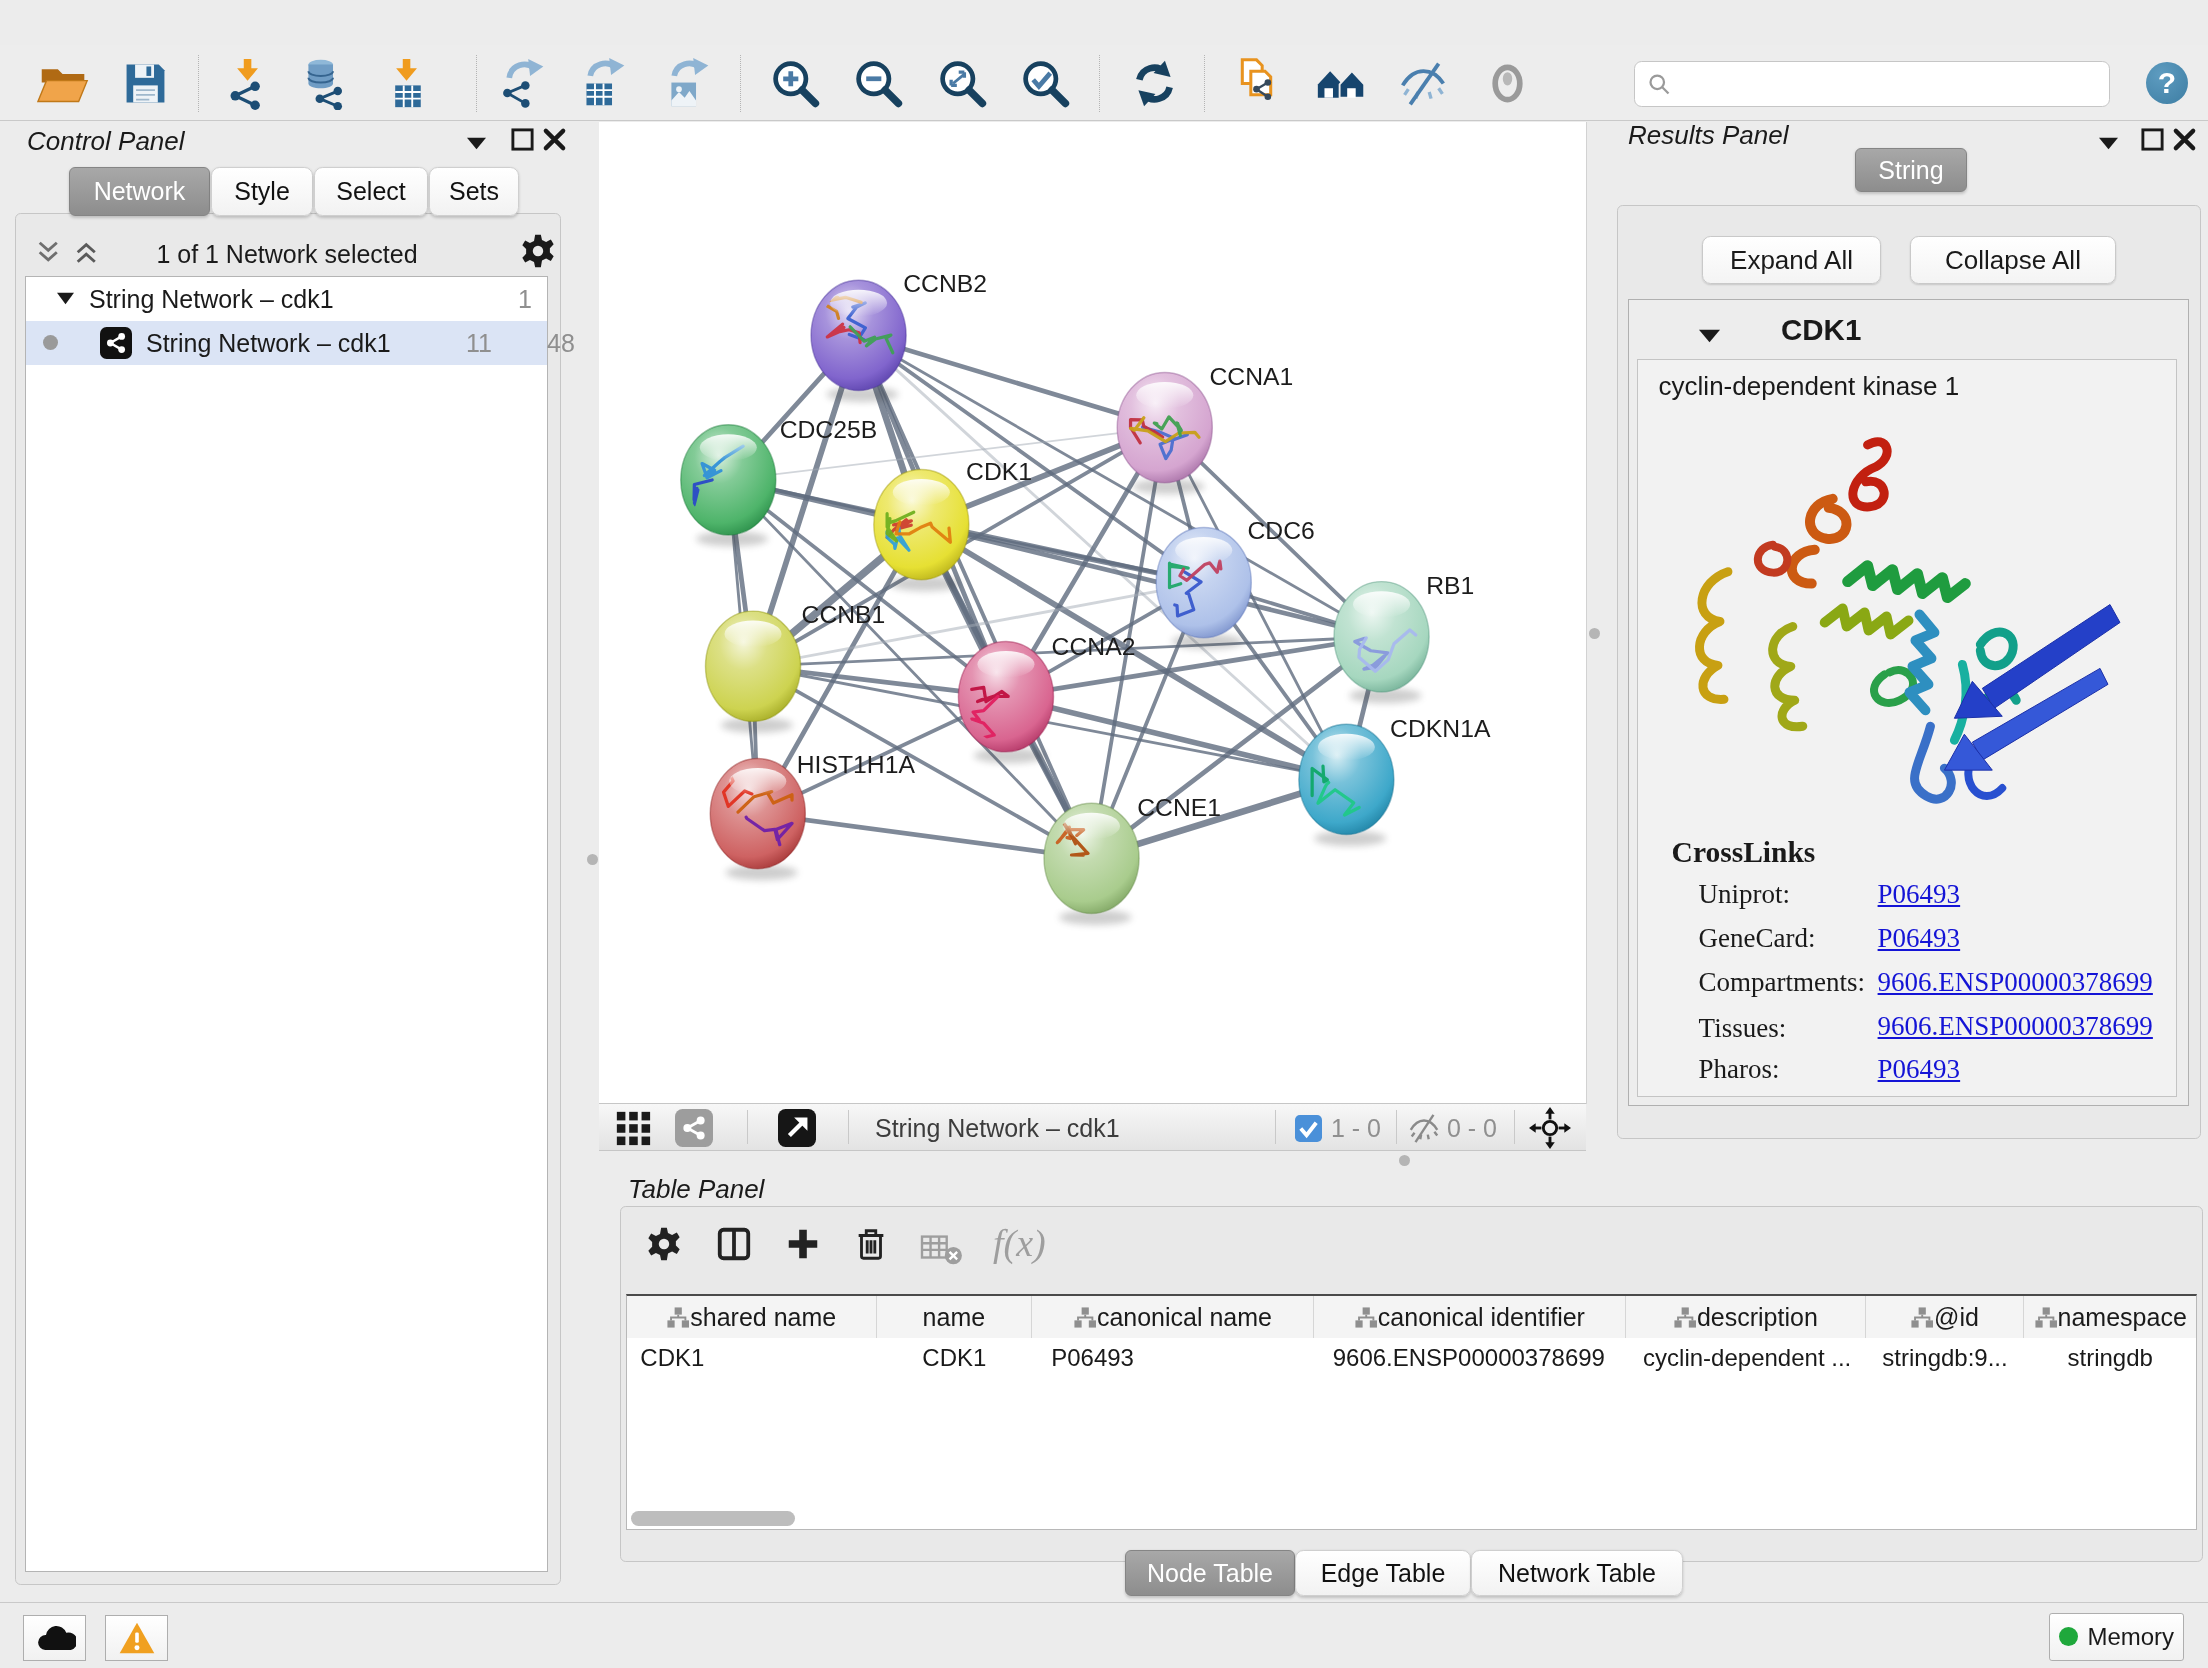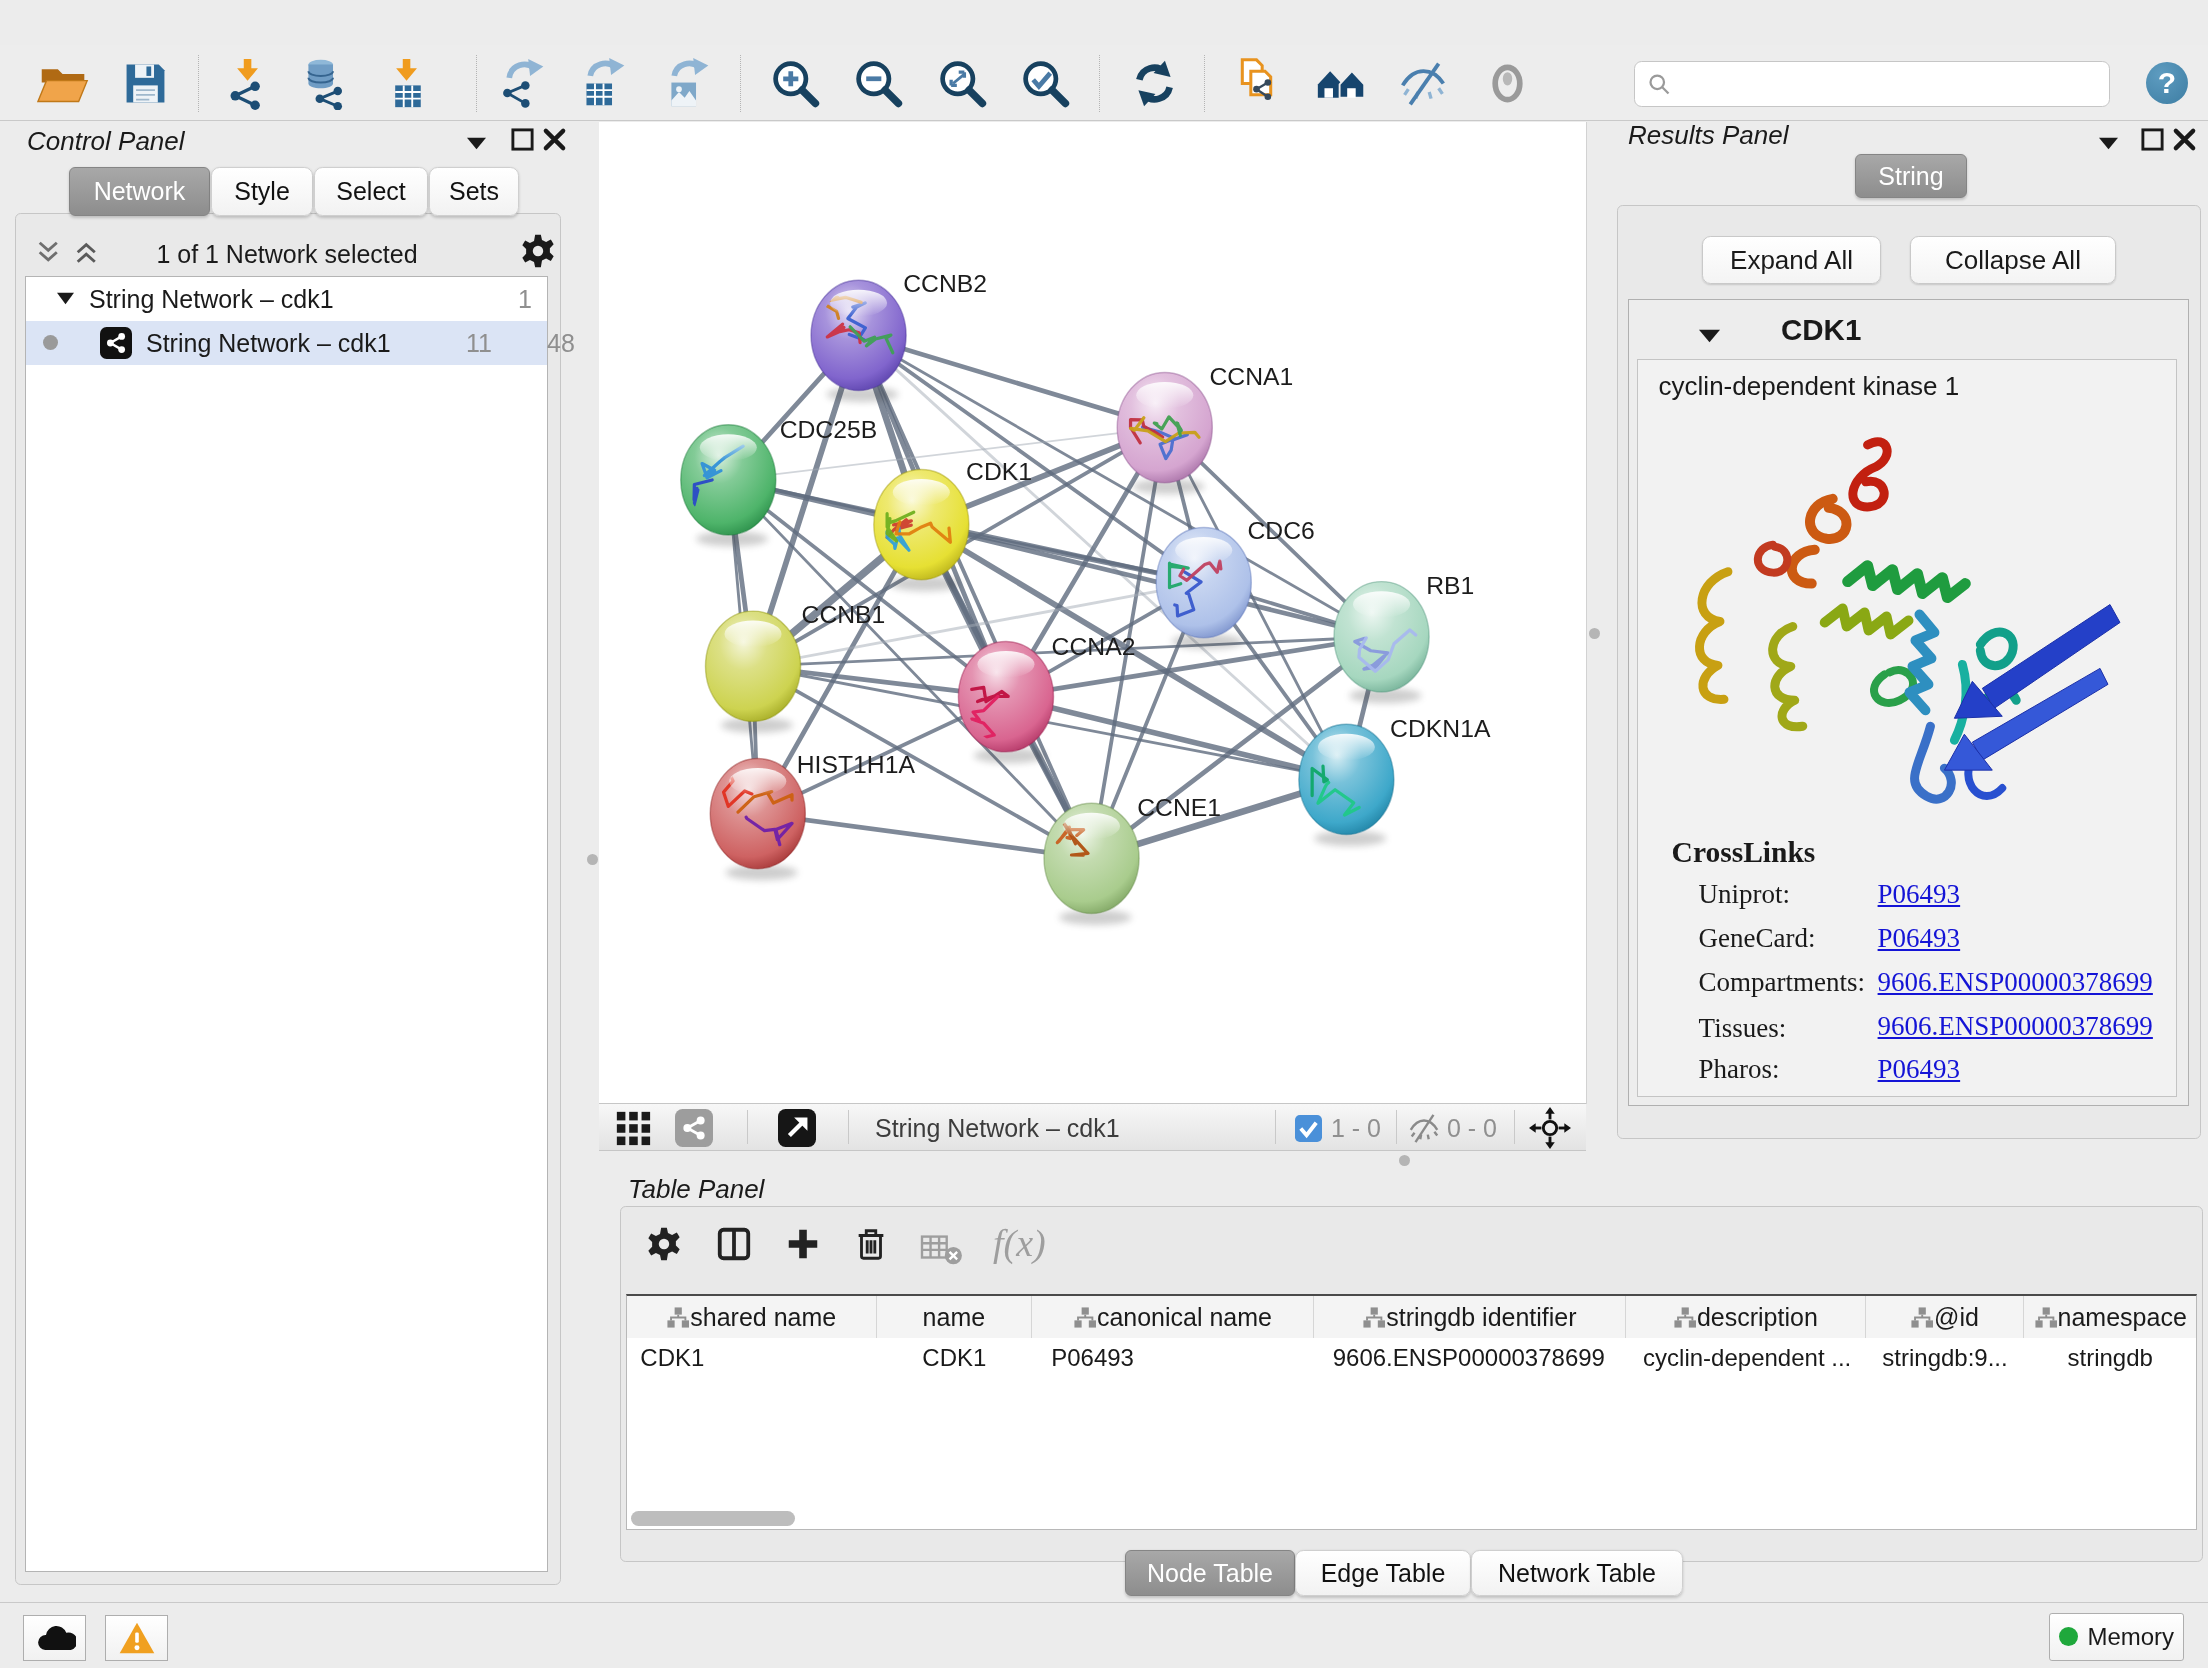--- a/index.html
+++ b/index.html
@@ -601,21 +601,21 @@
       <polygon points="3,5 23,5 13,17" fill="#1a1a1a"></polygon>
     </svg>
   <svg class="abs" style="left:2140px;top:127px;width:25px;height:25px" viewBox="0 0 26 26" width="25" height="25">
       <rect x="3" y="3" width="20" height="20" fill="none" stroke="#1a1a1a" stroke-width="3"></rect>
     </svg>
   <svg class="abs" style="left:2172px;top:127px;width:25px;height:25px" viewBox="0 0 26 26" width="25" height="25">
       <path d="M4 4l18 18M22 4L4 22" stroke="#1a1a1a" stroke-width="4.5" stroke-linecap="round"></path>
     </svg>
 
   <div class="graybox" style="left:1617px;top:205px;width:582px;height:932px"></div>
-  <div class="tab active" style="left:1855px;top:154px;width:110px;height:42px">
+  <div class="tab active" style="left:1855px;top:148px;width:110px;height:42px">
       <span>String</span>
     </div>
 
   <div class="btn abs" style="left:1702px;top:236px;width:177px;height:46px">
       <span>Expand All</span>
     </div>
   <div class="btn abs" style="left:1910px;top:236px;width:204px;height:46px">
       <span>Collapse All</span>
     </div>
 
@@ -725,21 +725,21 @@
         </div>
       <div class="th" style="width:313px">
           <svg width="23" height="23" viewBox="0 0 16 16">
             <g fill="#8f8f8f">
               <rect x="6" y="1" width="5" height="5"></rect>
               <rect x="1" y="10" width="5" height="5"></rect>
               <rect x="11" y="10" width="5" height="5"></rect>
             </g>
             <path d="M8.5 6v2M3.5 10V8h10v2" stroke="#8f8f8f" fill="none" stroke-width="1.3"></path>
           </svg>
-          <span>stringdb identifier</span>
+          <span>canonical identifier</span>
         </div>
       <div class="th" style="width:240px">
           <svg width="23" height="23" viewBox="0 0 16 16">
             <g fill="#8f8f8f">
               <rect x="6" y="1" width="5" height="5"></rect>
               <rect x="1" y="10" width="5" height="5"></rect>
               <rect x="11" y="10" width="5" height="5"></rect>
             </g>
             <path d="M8.5 6v2M3.5 10V8h10v2" stroke="#8f8f8f" fill="none" stroke-width="1.3"></path>
           </svg>

